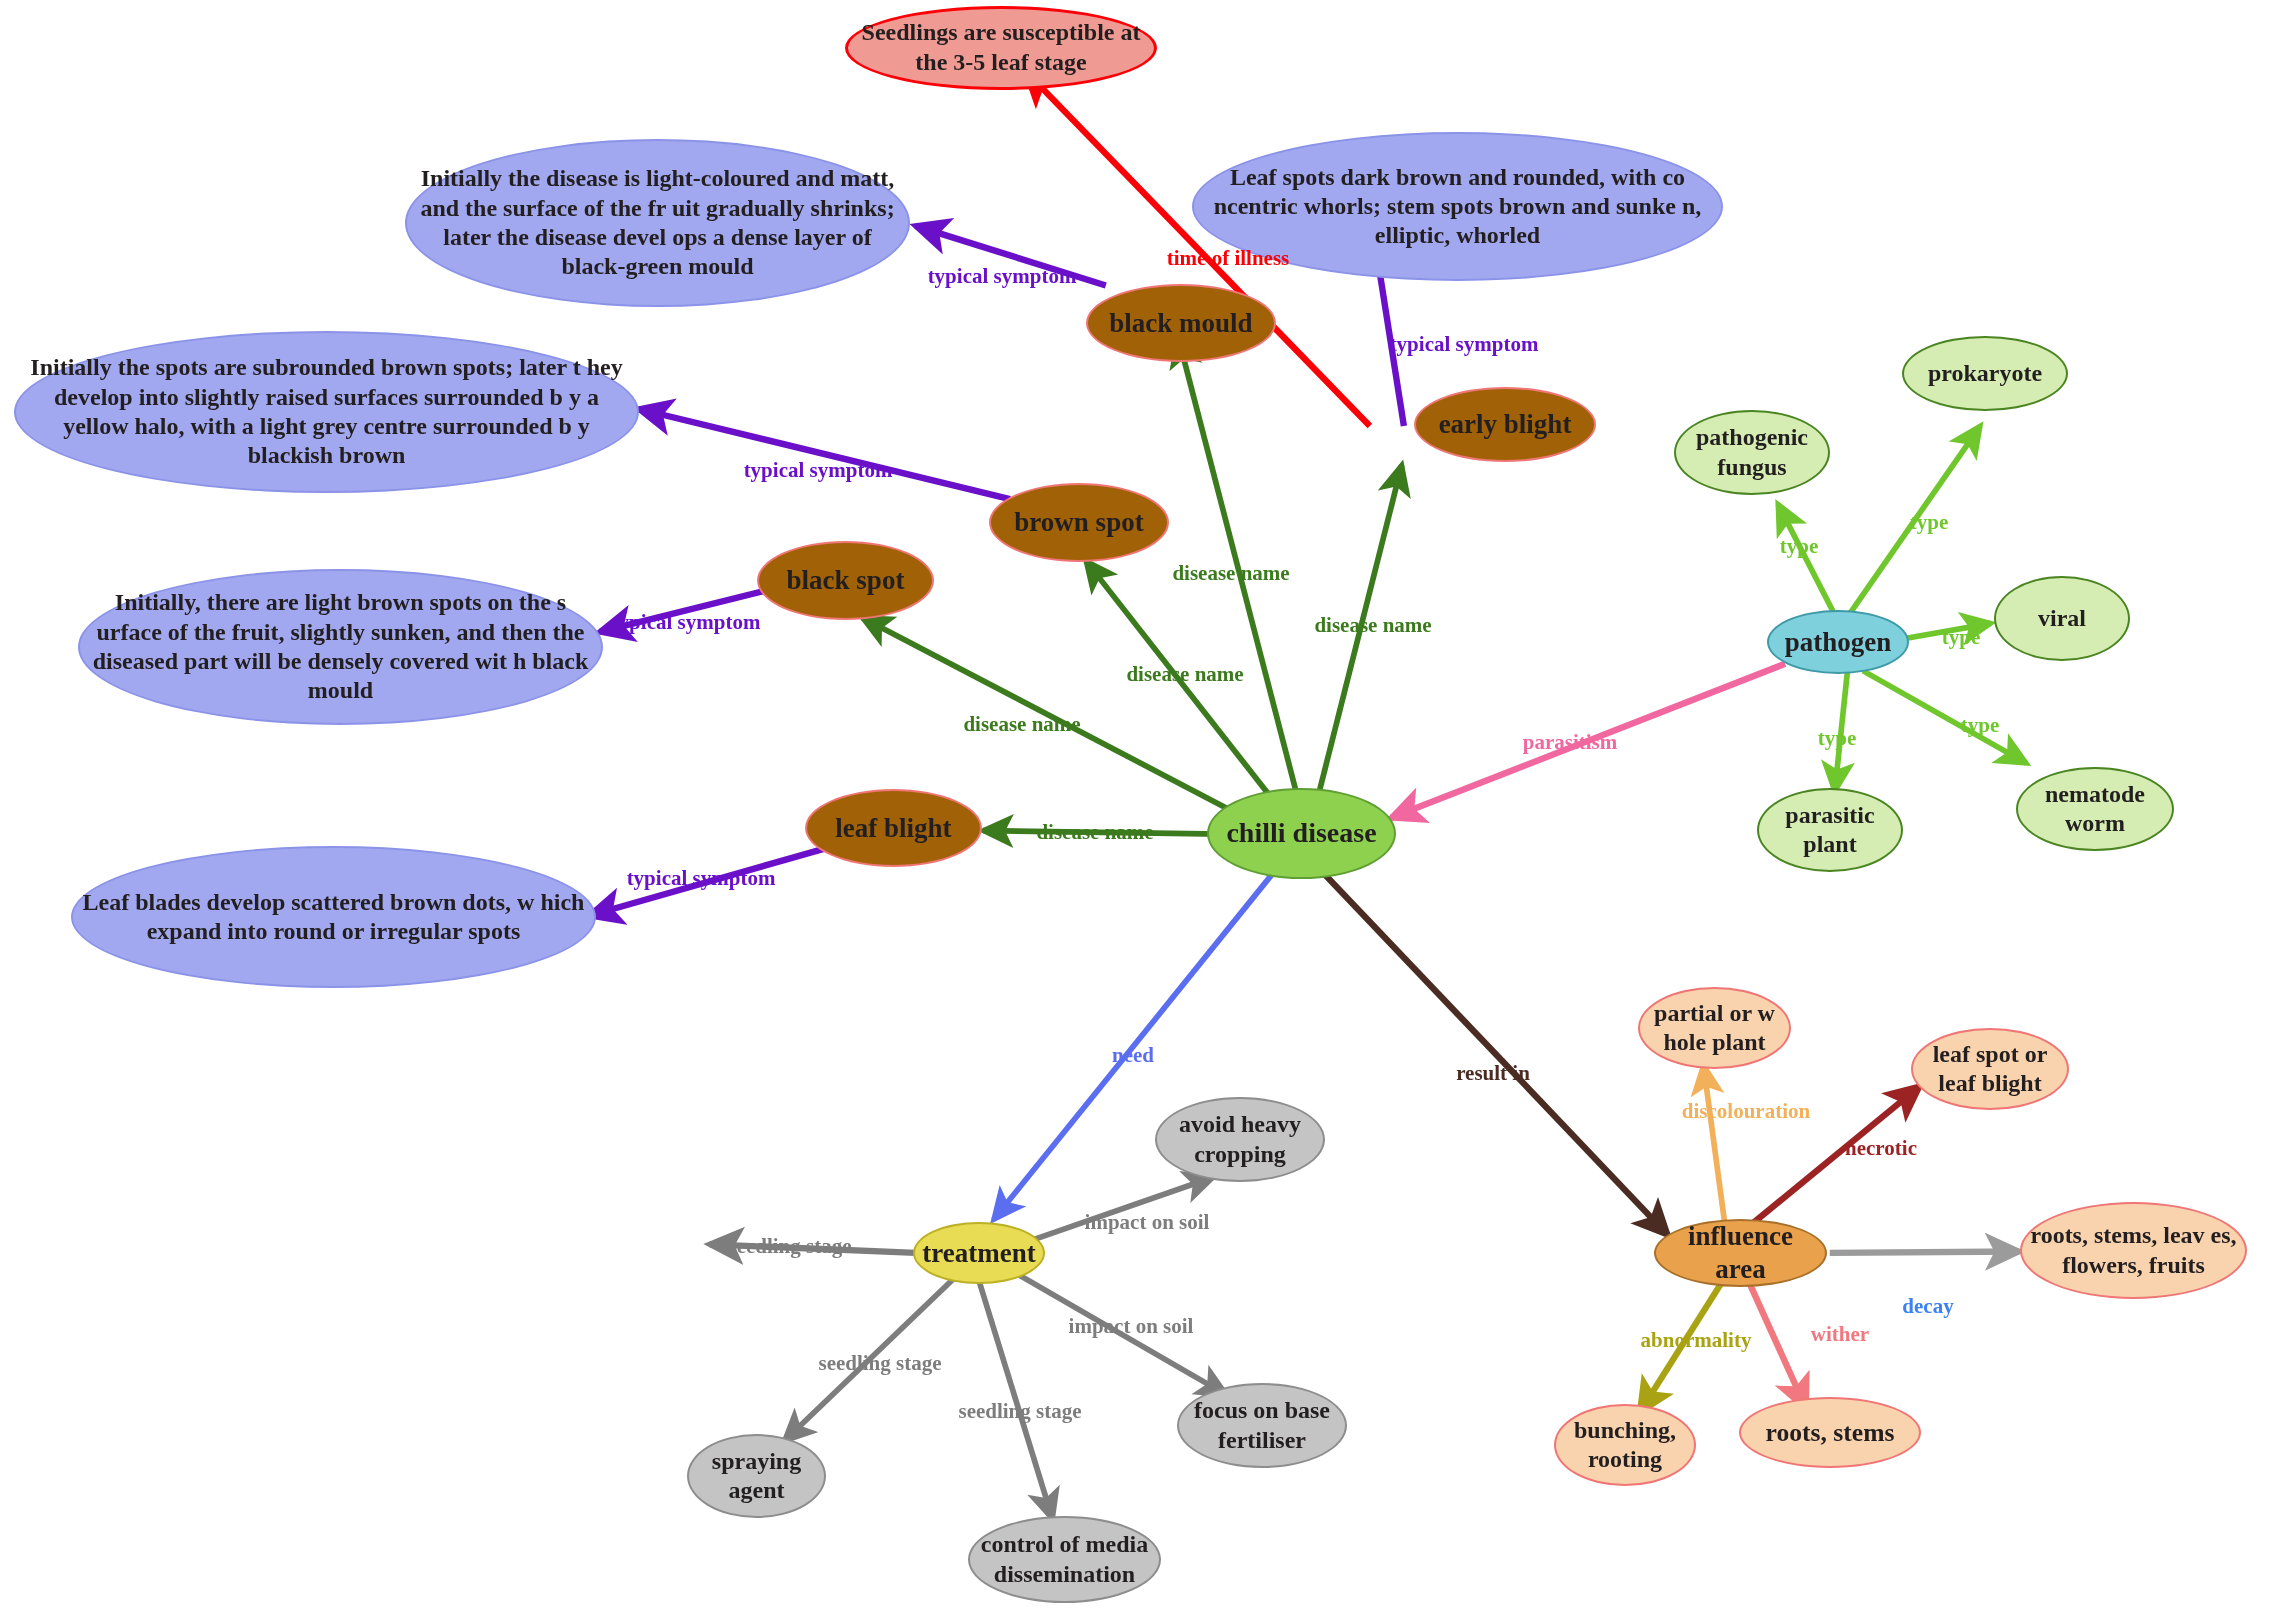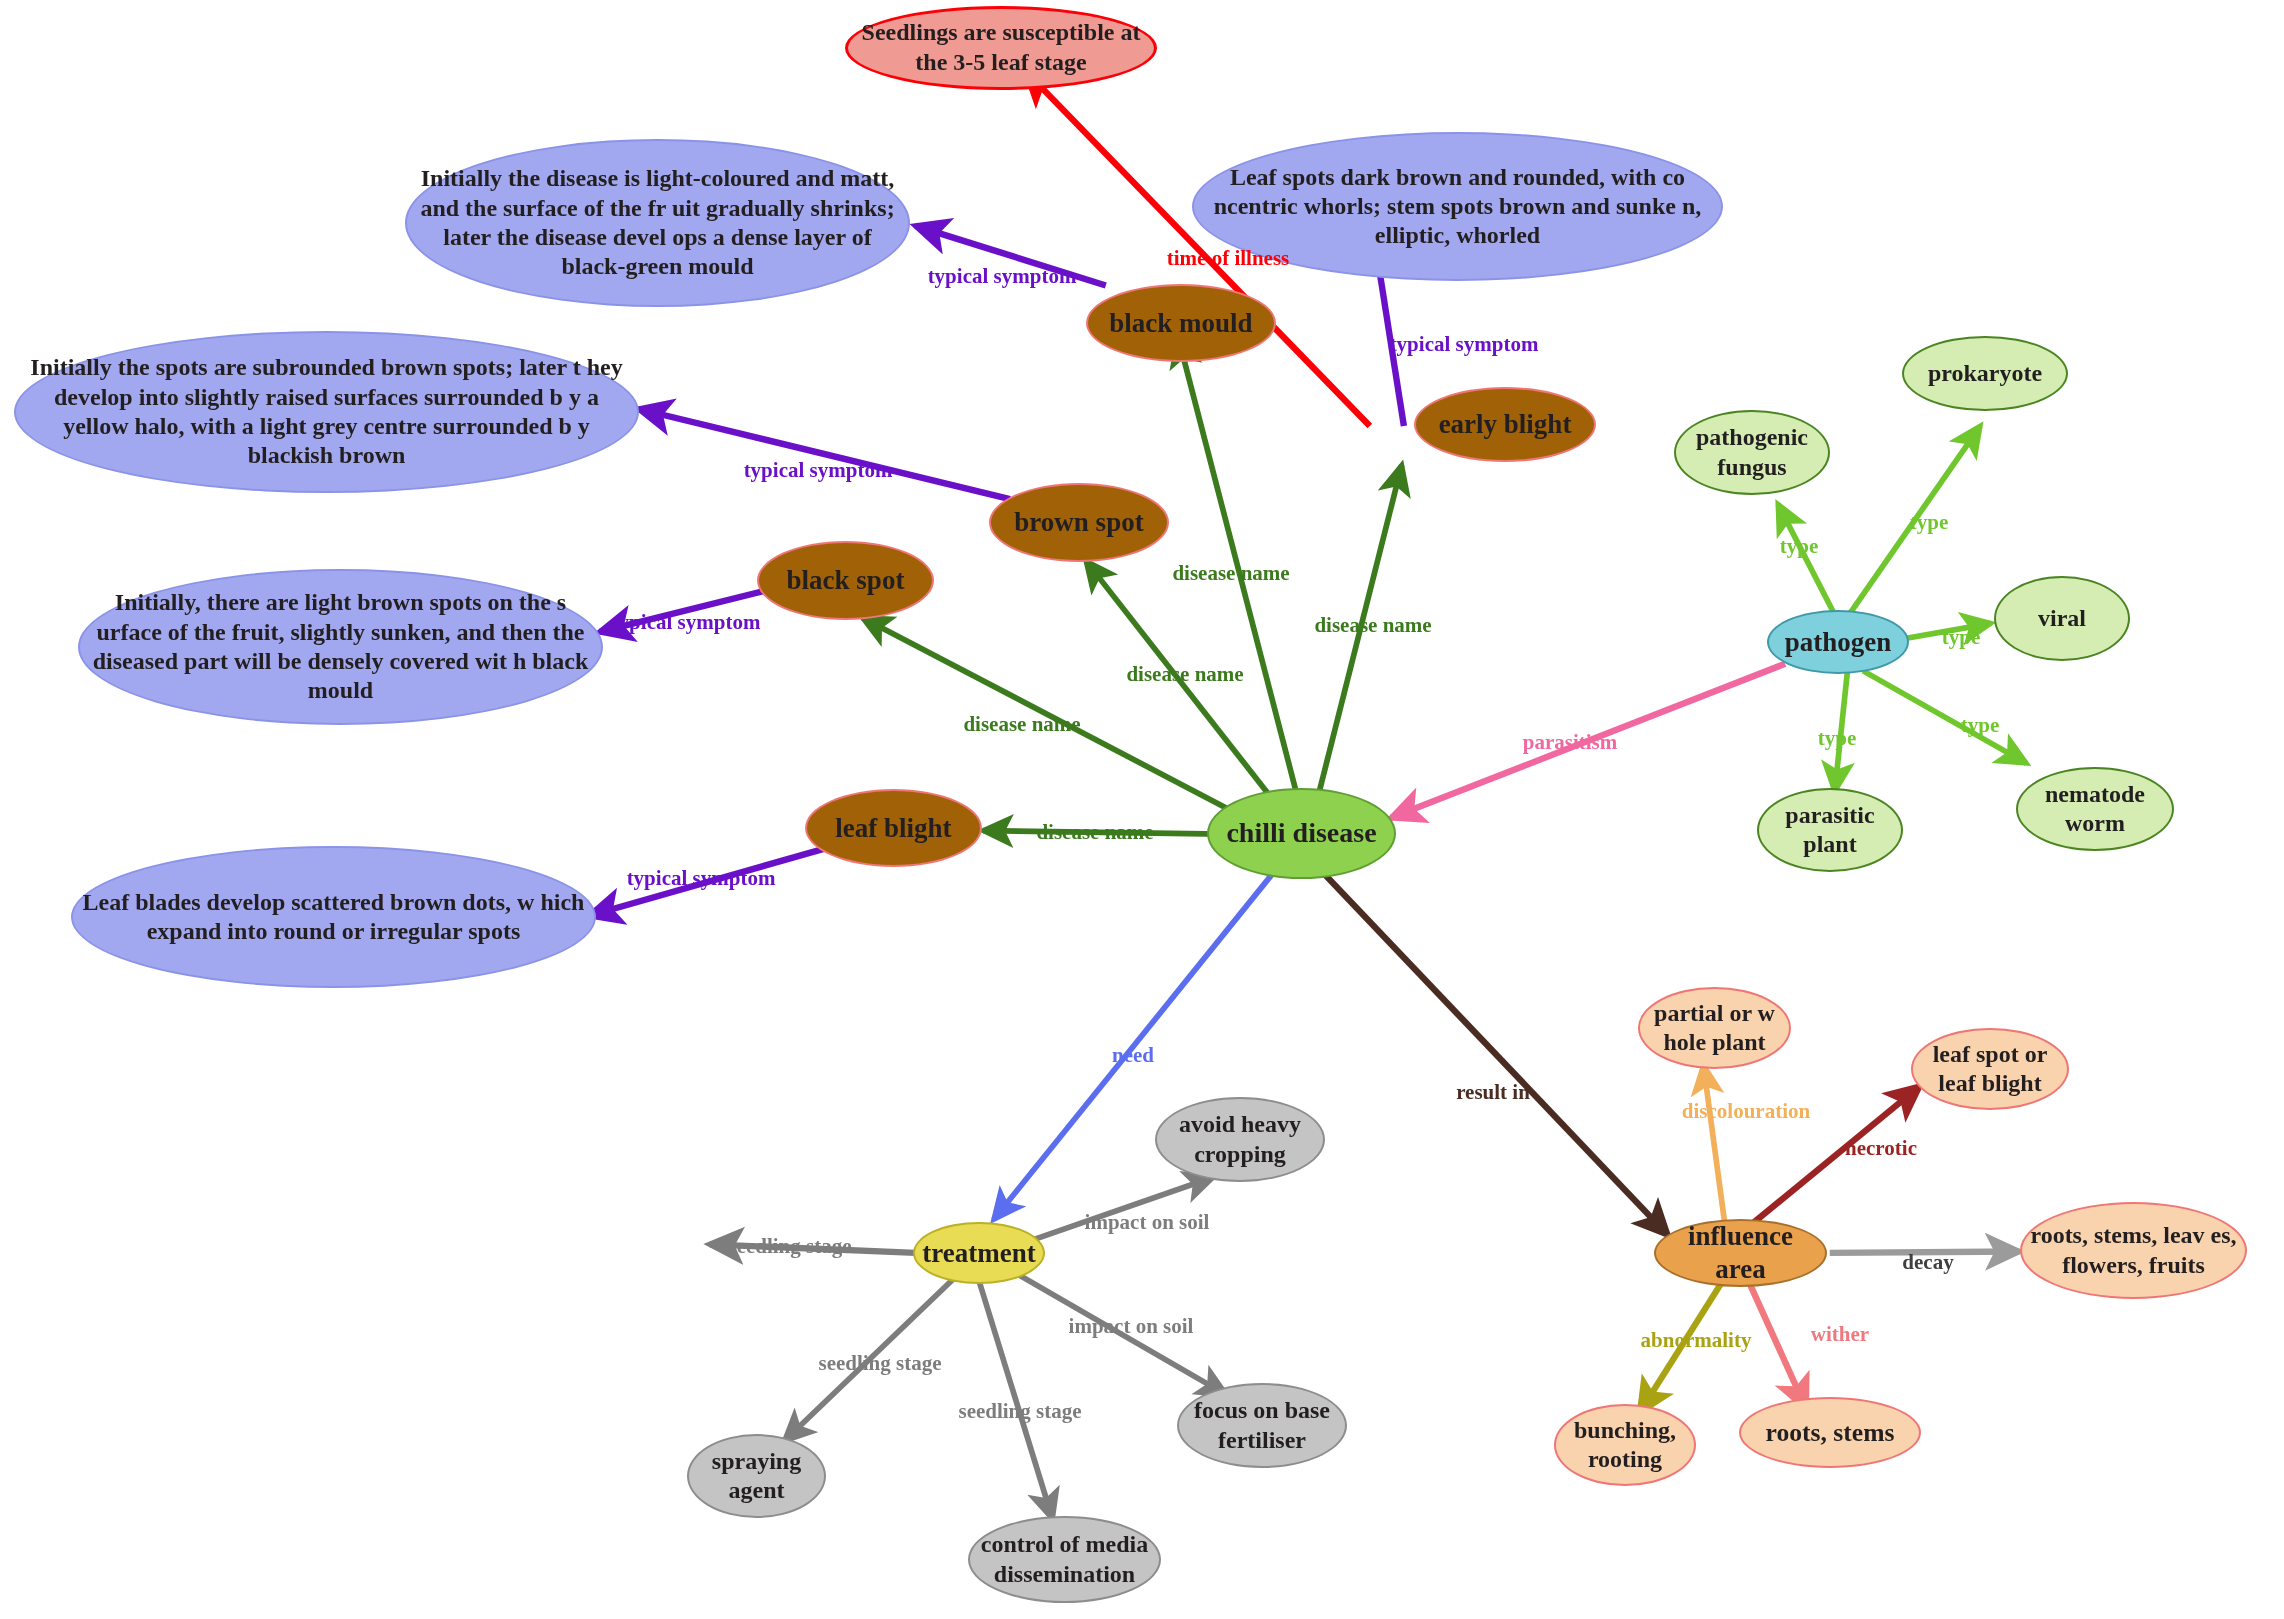--- a/index.html
+++ b/index.html
@@ -291,36 +291,36 @@
   <div class="edge-label" style="left:1929px; top:522px; color:#6fc72d; font-size:21px;">type</div>
 
   <div class="edge-label" style="left:1961px; top:637px; color:#6fc72d; font-size:21px;">type</div>
 
   <div class="edge-label" style="left:1837px; top:738px; color:#6fc72d; font-size:21px;">type</div>
 
   <div class="edge-label" style="left:1980px; top:725px; color:#6fc72d; font-size:21px;">type</div>
 
   <div class="edge-label" style="left:1133px; top:1055px; color:#5b6ef0; font-size:21px;">need</div>
 
-  <div class="edge-label" style="left:1493px; top:1073px; color:#4a2c22; font-size:21px;margin-top:19px;">result in</div>
+  <div class="edge-label" style="left:1493px; top:1073px; color:#4a2c22; font-size:21px;">result in</div>
 
   <div class="edge-label" style="left:790px; top:1246px; color:#7d7d7d; font-size:21px;">seedling stage</div>
 
   <div class="edge-label" style="left:1147px; top:1222px; color:#7d7d7d; font-size:21px;">impact on soil</div>
 
   <div class="edge-label" style="left:1131px; top:1326px; color:#7d7d7d; font-size:21px;">impact on soil</div>
 
   <div class="edge-label" style="left:880px; top:1363px; color:#7d7d7d; font-size:21px;">seedling stage</div>
 
   <div class="edge-label" style="left:1020px; top:1411px; color:#7d7d7d; font-size:21px;">seedling stage</div>
 
   <div class="edge-label" style="left:1746px; top:1111px; color:#f3b05a; font-size:21px;">discolouration</div>
 
   <div class="edge-label" style="left:1881px; top:1148px; color:#9c2323; font-size:21px;">necrotic</div>
 
-  <div class="edge-label" style="left:1928px; top:1262px; color:#404040; font-size:21px;">decay</div>
+  <div class="edge-label" style="left:1928px; top:1306px; color:#3b82f6; font-size:21px;">decay</div>
 
   <div class="edge-label" style="left:1696px; top:1340px; color:#a9a313; font-size:21px;">abnormality</div>
 
   <div class="edge-label" style="left:1840px; top:1334px; color:#f0787e; font-size:21px;">wither</div>
 
 </div>
 
 
 </body></html>

